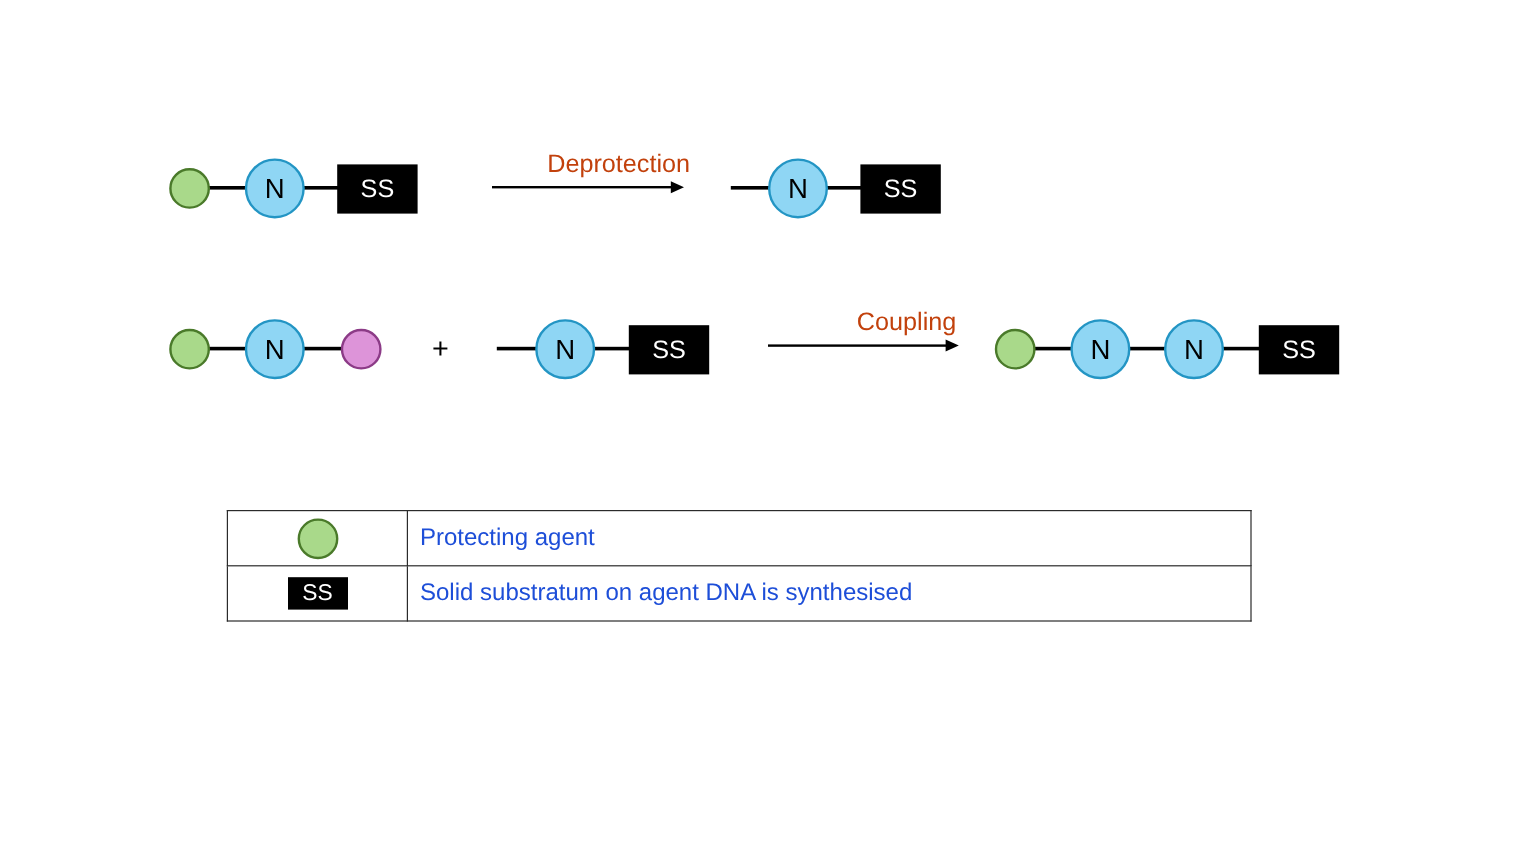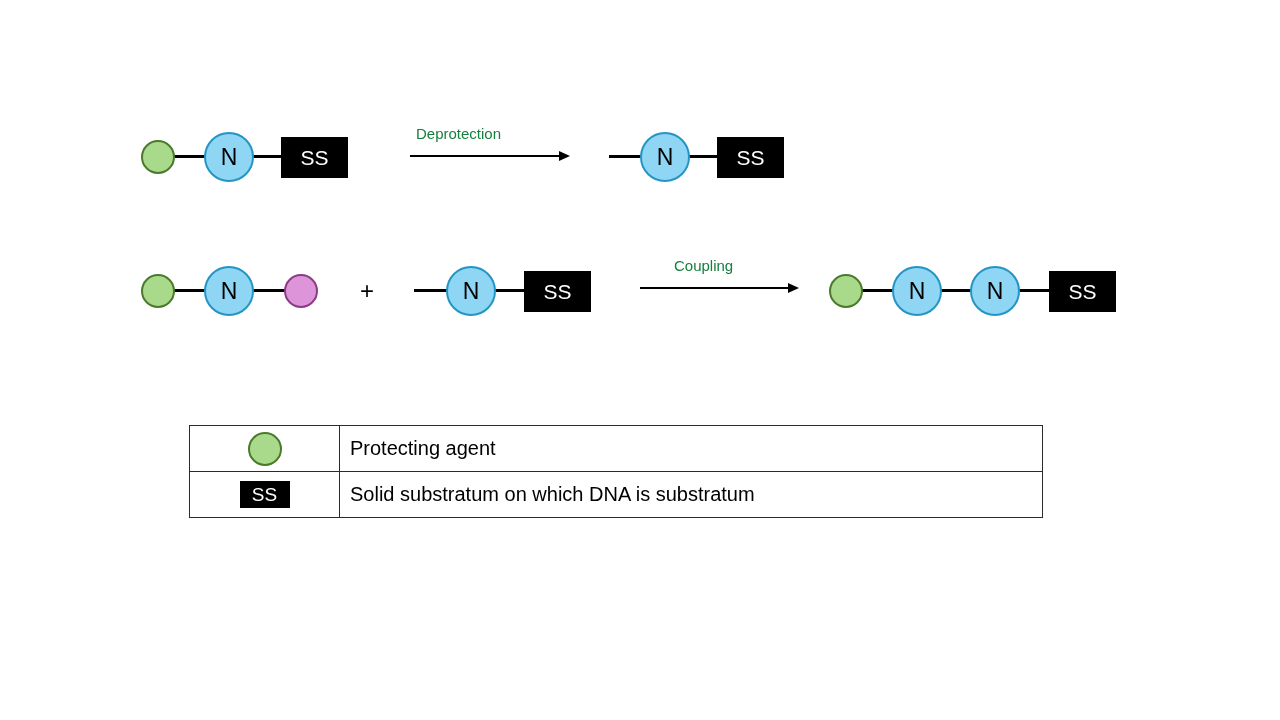--- a/index.html
+++ b/index.html
@@ -70,23 +70,24 @@
     color: #000;
   }
 
   
   .arrow-wrap {
     position: absolute;
   }
   .arrow-label {
     position: absolute;
     white-space: nowrap;
-    font-size: 15px;
-    line-height: 1;
-    color: #15803d;
+    font-size: 21px;
+    line-height: 1;
+    color: #c2410c;
+    margin-left: 40px;
   }
   .arrow-shaft {
     position: absolute;
     height: 2px;
     background: #000000;
   }
   .arrow-head {
     position: absolute;
     width: 0;
     height: 0;
@@ -111,21 +112,21 @@
     vertical-align: middle;
   }
   .legend-sym-cell {
     width: 149px;
     text-align: center;
     position: relative;
   }
   .legend-desc-cell {
     padding-left: 10px !important;
     font-size: 20px;
-    color: #000000;
+    color: #1d4ed8;
   }
   .legend-circle {
     display: inline-block;
     width: 34px;
     height: 34px;
     border-radius: 50%;
     box-sizing: border-box;
     vertical-align: middle;
   }
   .legend-circle.green {
@@ -222,18 +223,18 @@
       <tr>
         <td class="legend-sym-cell">
           <span class="legend-circle green"></span>
         </td>
         <td class="legend-desc-cell">Protecting agent</td>
       </tr>
       <tr>
         <td class="legend-sym-cell">
           <span class="legend-ss">SS</span>
         </td>
-        <td class="legend-desc-cell">Solid substratum on which DNA is substratum</td>
+        <td class="legend-desc-cell">Solid substratum on agent DNA is synthesised</td>
       </tr>
     </tbody>
   </table>
 
 </div>
 
 </body></html>

